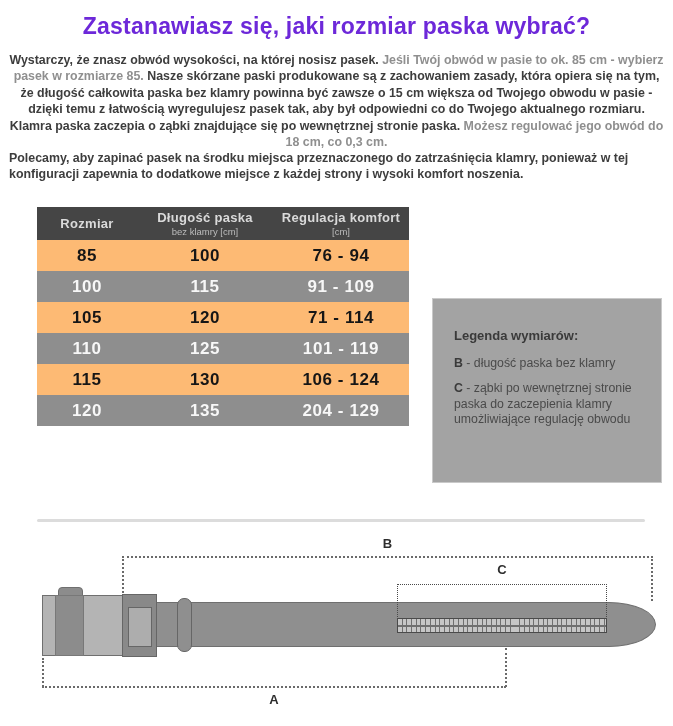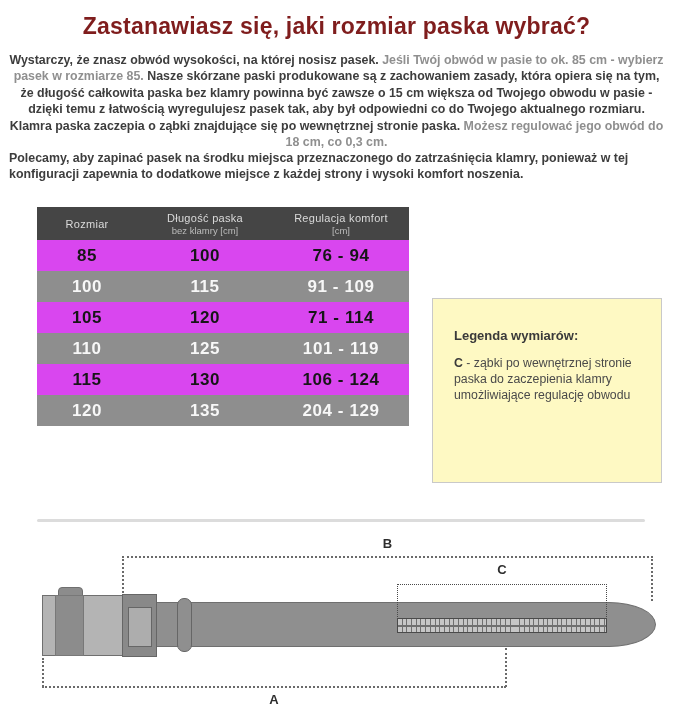--- a/index.html
+++ b/index.html
@@ -7,50 +7,50 @@
   body {
     position: relative;
     background: #ffffff;
     font-family: "Liberation Sans", sans-serif;
     color: #3a3a3a;
     overflow: hidden;
   }
   .page-title {
     position: absolute; left: 0; top: 13px; width: 673px;
     text-align: center; font-size: 23px; font-weight: bold;
-    letter-spacing: 0.2px; color: #7f1d1d;
+    letter-spacing: 0.2px; color: #6d28d9;
   }
   .intro-paragraph {
     position: absolute; left: 9px; top: 52px; width: 655px;
     text-align: center; font-size: 12.4px; font-weight: bold;
     line-height: 16.4px; color: #3d3d3d;
   }
   .intro-paragraph .gray-text { color: #8f8f8f; }
   .recommend-paragraph {
     position: absolute; left: 9px; top: 150px; width: 655px;
     font-size: 12.4px; font-weight: bold;
     line-height: 16.4px; color: #3d3d3d;
   }
   
   .size-table {
     position: absolute; left: 37px; top: 207px; width: 372px;
     border-collapse: collapse; table-layout: fixed;
   }
   .size-table th, .size-table td { padding: 0; text-align: center; vertical-align: middle; }
   .size-table thead tr { background: #454545; height: 33px; }
-  .h-main { font-size: 11px; font-weight: normal; color: #dadada; letter-spacing: 0.3px; }
+  .h-main { font-size: 13px; font-weight: bold; color: #dadada; letter-spacing: 0.3px; }
   .h-sub  { font-size: 9.5px; font-weight: normal; color: #bcbcbc; margin-top: 1px; }
   .size-table tbody tr { height: 31px; }
-  .size-table tbody tr.row-light { background: #d946ef; color: #161616; }
+  .size-table tbody tr.row-light { background: #fdba74; color: #161616; }
   .size-table tbody tr.row-dark  { background: #8e8e8e; color: #f7f7f7; }
   .size-table tbody td { font-size: 17px; font-weight: bold; letter-spacing: 0.6px; }
   
   .legend-box {
     position: absolute; left: 432px; top: 298px; width: 230px; height: 185px;
-    background: #fef9c3; border: 1px solid #c9c9c9; padding: 29px 19px 0 21px;
+    background: #a3a3a3; border: 1px solid #c9c9c9; padding: 29px 19px 0 21px;
   }
   .legend-title { font-size: 13px; font-weight: bold; color: #3a3a3a; margin-bottom: 13px; }
   .legend-item  { font-size: 12.3px; color: #4a4a4a; line-height: 15.8px; margin-bottom: 9px; white-space: pre-line; }
   .legend-item b { color: #3a3a3a; }
   
   .divider {
     position: absolute; left: 37px; top: 519px; width: 608px; height: 3px;
     background: #dcdcdc; border-radius: 2px;
   }
   
@@ -158,20 +158,21 @@
     <tr class="row-dark">
       <td>120</td>
       <td>135</td>
       <td>204 - 129</td>
     </tr>
   </tbody>
 </table>
 
 <div class="legend-box">
   <div class="legend-title">Legenda wymiarów:</div>
+  <div class="legend-item"><b>B</b><span> - długość paska bez klamry</span></div>
   <div class="legend-item"><b>C</b><span> - ząbki po wewnętrznej stronie paska do zaczepienia klamry umożliwiające regulację obwodu</span></div>
 </div>
 
 <div class="divider"></div>
 
 <div>
 
   <div class="dim-label" style="left:122px; top:536px; width:531px;">B</div>
   <div class="dotted-h" style="left:122px; top:556px; width:531px;"></div>
   <div class="dotted-v" style="left:122px; top:556px; height:37px;"></div>

